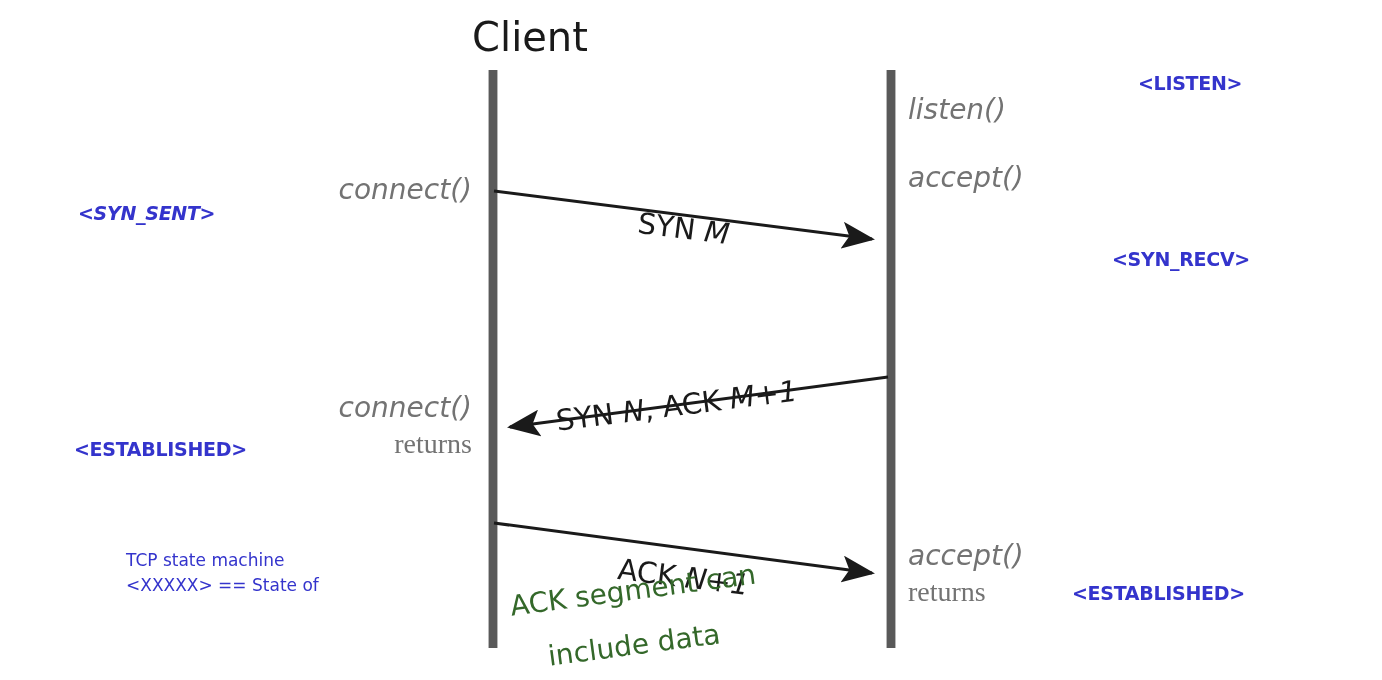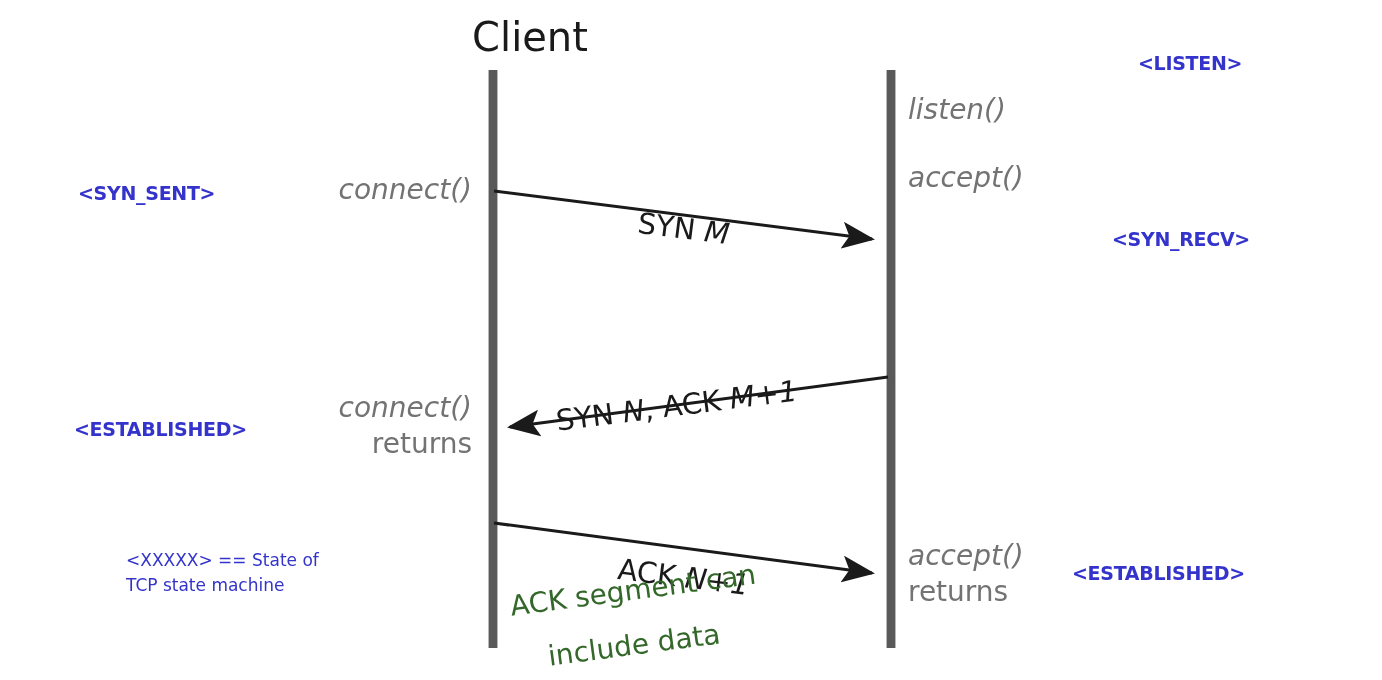--- a/index.html
+++ b/index.html
@@ -45,39 +45,40 @@
 
   
   .api {
     position: absolute;
     color: #737373;
     font-size: 28px;
     line-height: 36px;
     white-space: nowrap;
   }
   .api .it { font-style: italic; }
-  .api .up { font-style: normal; }
+  .api .up { font-style: normal; font-family: Liberation Serif, serif; }
 
   #api-listen        { left: 908px; top:  92px; }
   #api-accept        { left: 908px; top: 160px; }
   #api-connect       { left: 472px; top: 172px; text-align: right; transform: translateX(-100%); }
   #api-connect-ret   { left: 472px; top: 390px; text-align: right; transform: translateX(-100%); }
   #api-accept-ret    { left: 908px; top: 538px; }
 
   
   .state {
     position: absolute;
     color: #3434cc;
     font-size: 19px;
     font-weight: bold;
     letter-spacing: -0.3px;
     white-space: nowrap;
+    margin-top: 20px;
   }
   #state-listen       { left: 1138px; top:  52px; }
-  #state-syn-sent     { left:   78px; top: 182px; }
+  #state-syn-sent     { left:   78px; top: 182px; font-style: italic; }
   #state-syn-recv     { left: 1112px; top: 228px; }
   #state-established-client { left: 74px; top: 418px; }
   #state-established-server { left: 1072px; top: 562px; }
 
   
   #legend {
     position: absolute;
     left: 126px;
     top: 548px;
     color: #3434cc;
@@ -174,17 +175,17 @@
     <div class="up">returns</div>
   </div>
 
   <div class="state" id="state-listen">&lt;LISTEN&gt;</div>
   <div class="state" id="state-syn-sent">&lt;SYN_SENT&gt;</div>
   <div class="state" id="state-syn-recv">&lt;SYN_RECV&gt;</div>
   <div class="state" id="state-established-client">&lt;ESTABLISHED&gt;</div>
   <div class="state" id="state-established-server">&lt;ESTABLISHED&gt;</div>
 
   <div id="legend">
+    <div>TCP state machine</div>
     <div>&lt;XXXXX&gt; == State of</div>
-    <div>TCP state machine</div>
   </div>
 
 </div>
 
 </body></html>

